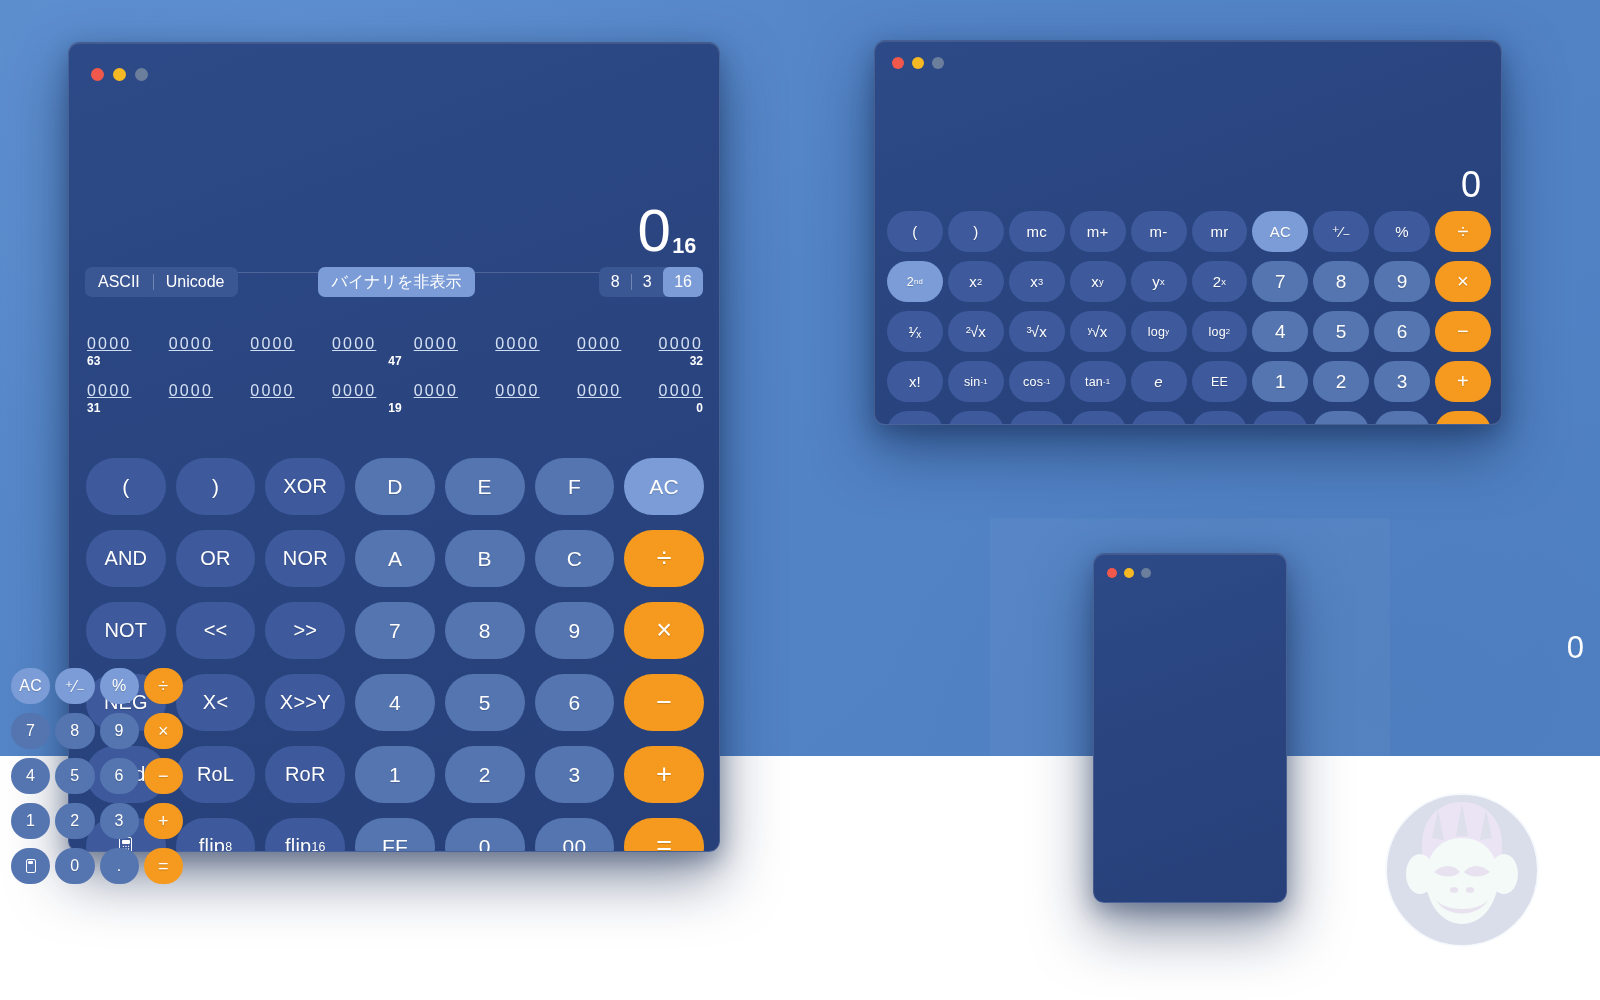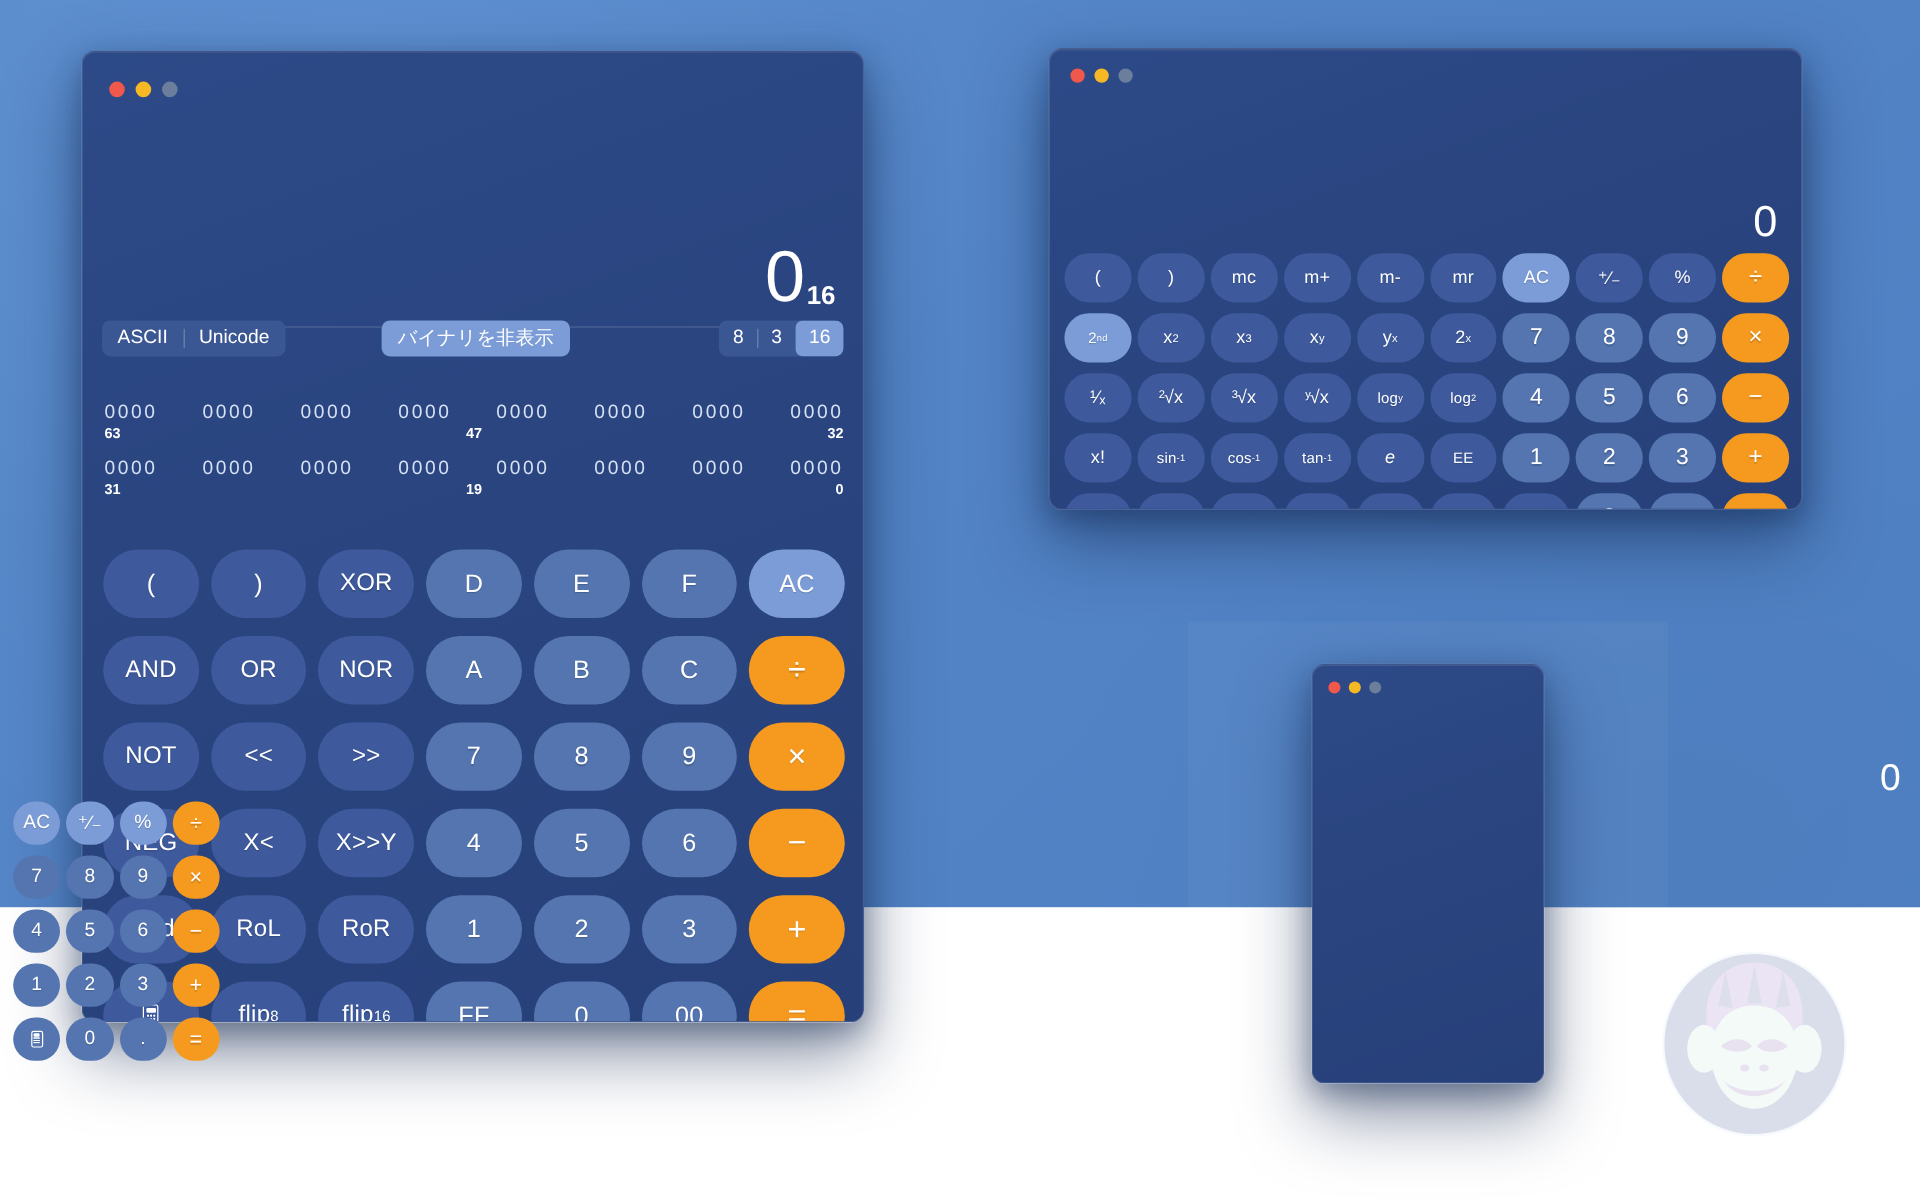--- a/index.html
+++ b/index.html
@@ -201,21 +201,21 @@
   }
   #base-seg { margin-left: auto; }
   #base-seg .seg-item { padding: 0 11px; min-width: 32px; }
 
   
   #binary-area {
     position: absolute;
     left: 18px; right: 16px; top: 292px;
     color: #cfdcf2;
   }
-  .bin-row { margin-bottom: 12px; }
+  .bin-row { margin-bottom: 12px; text-decoration: underline; }
   .bin-nibbles {
     display: flex;
     justify-content: space-between;
     font-size: 16px;
     letter-spacing: 2.2px;
     color: #d6e1f4;
   }
   .bin-labels {
     position: relative;
     height: 16px;

